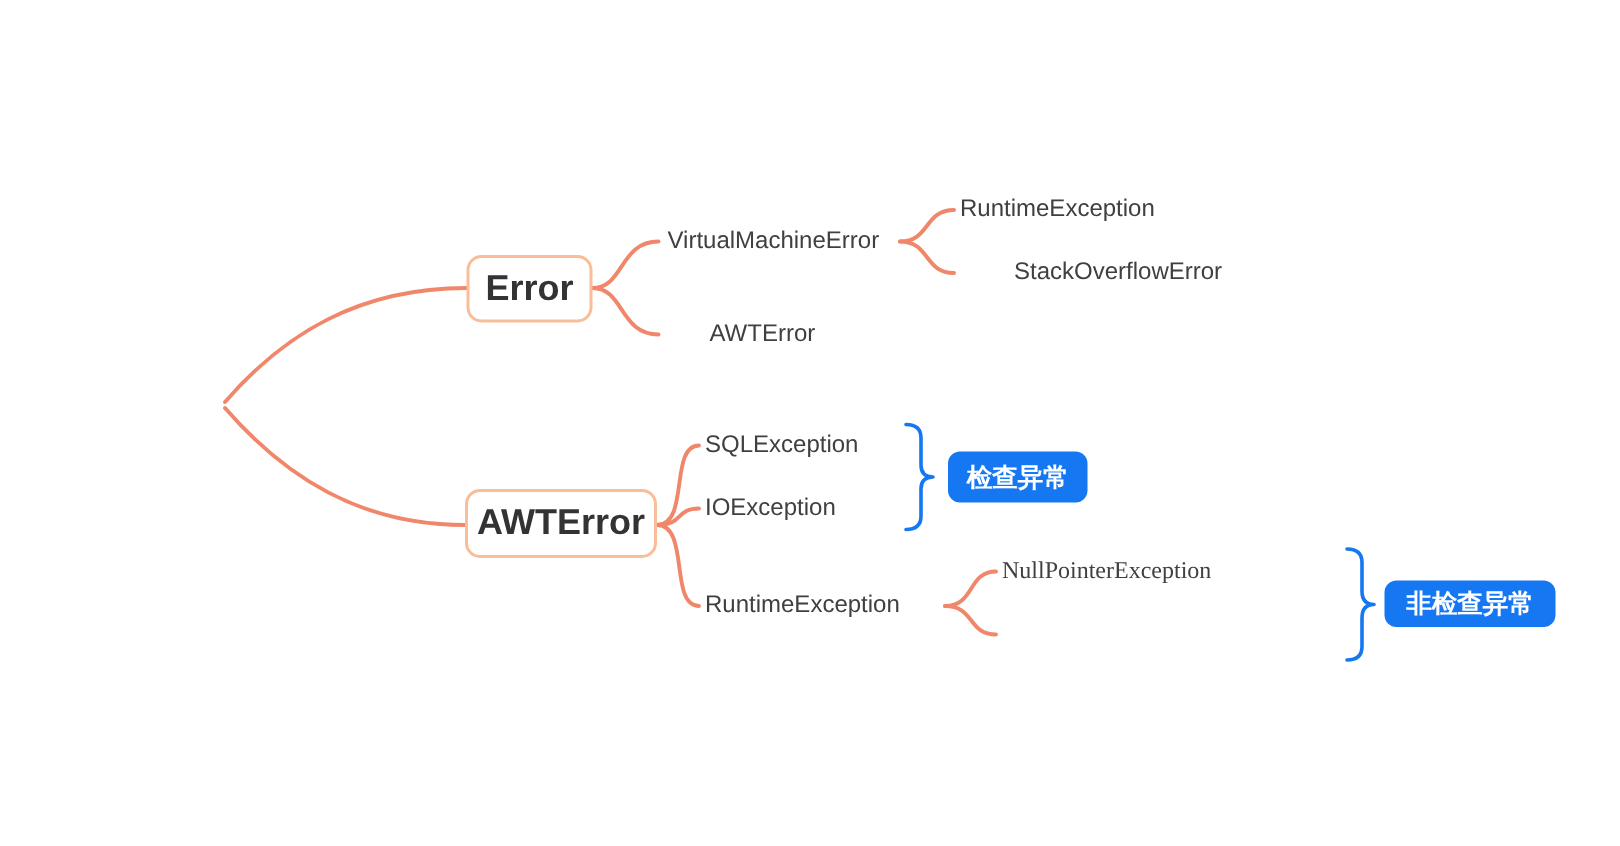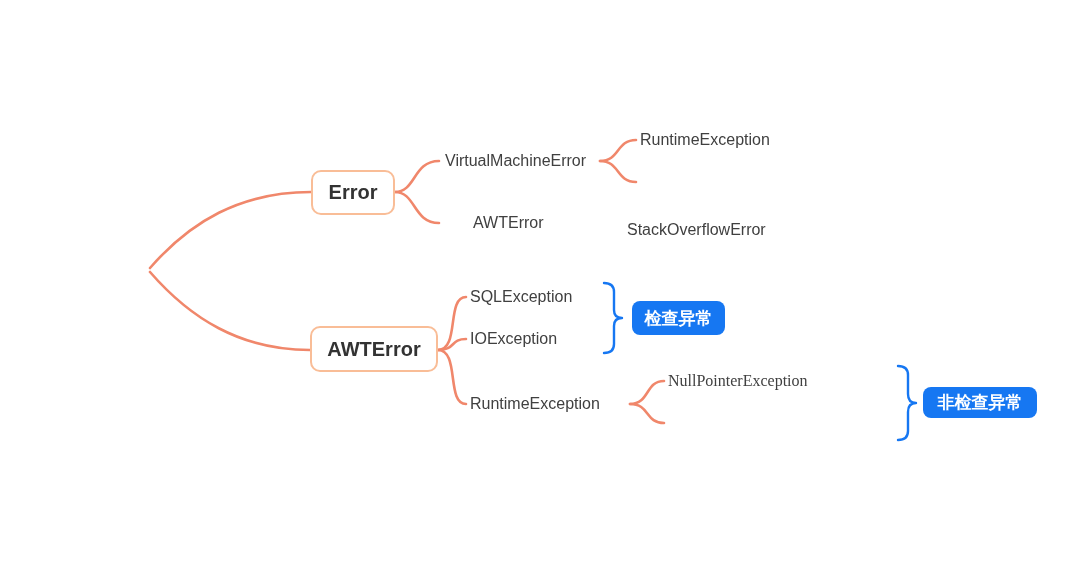--- a/index.html
+++ b/index.html
@@ -54,36 +54,36 @@
     color: var(--root-text, #ffffff);
     font-size: 27px;
     font-weight: bold;
     letter-spacing: 0.5px;
   }
   .main-topic {
     background: var(--topic-fill, #ffffff);
     border: 2px solid var(--topic-border, #F9BD97);
     border-radius: 10px;
     color: var(--topic-text, #333333);
-    font-size: 20px;
+    font-size: 24px;
     font-weight: bold;
   }
   .t-error { left: 311px; top: 170px; width: 84px; height: 45px; }
   .t-exception { left: 310px; top: 326px; width: 128px; height: 46px; }
   .leaf {
     position: absolute;
     transform: translateY(-50%);
     color: var(--label-text, #404040);
     font-size: 16px;
     white-space: nowrap;
     cursor: default;
   }
   .l-vme   { left: 445px; top: 161px; }
   .l-oome  { left: 640px; top: 140px; }
-  .l-soe   { left: 627px; top: 182px; margin-top: 48px; }
+  .l-soe   { left: 676px; top: 182px; }
   .l-awt   { left: 445px; top: 223px; margin-left: 28px; }
   .l-sql   { left: 470px; top: 297px; }
   .l-io    { left: 470px; top: 339px; }
   .l-rte   { left: 470px; top: 404px; }
   .l-npe   { left: 668px; top: 381px; font-family: Liberation Serif, serif; }
   .l-ioobe { left: 668px; top: 423px; }
   .callout {
     background: var(--callout-fill, #1677F2);
     color: var(--callout-text, #ffffff);
     border-radius: 8px;

